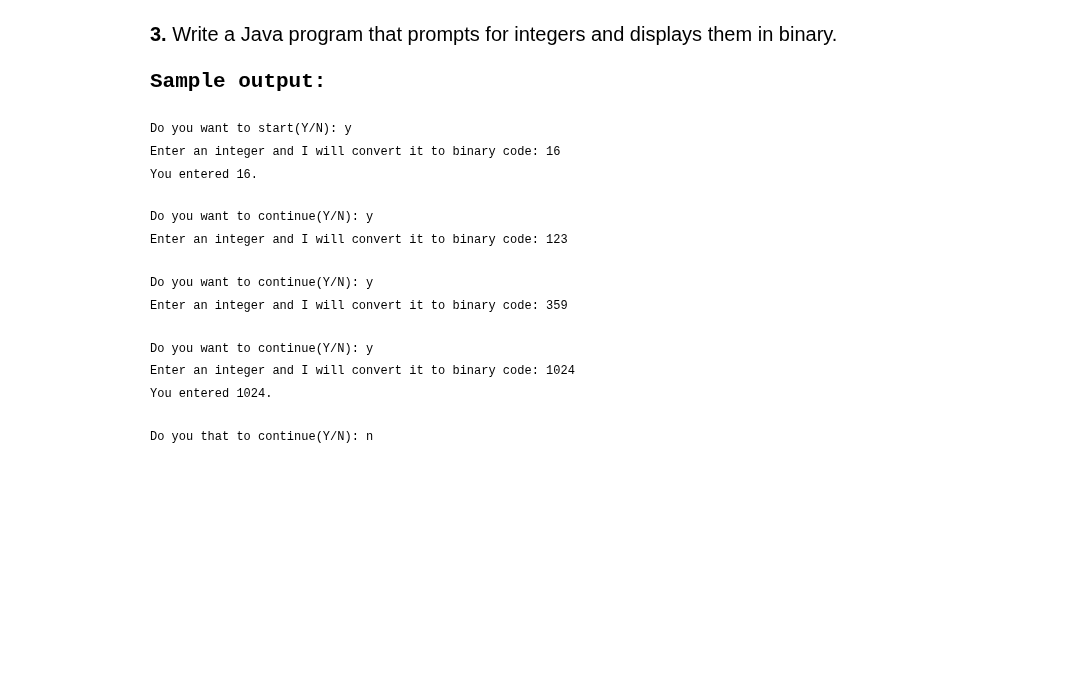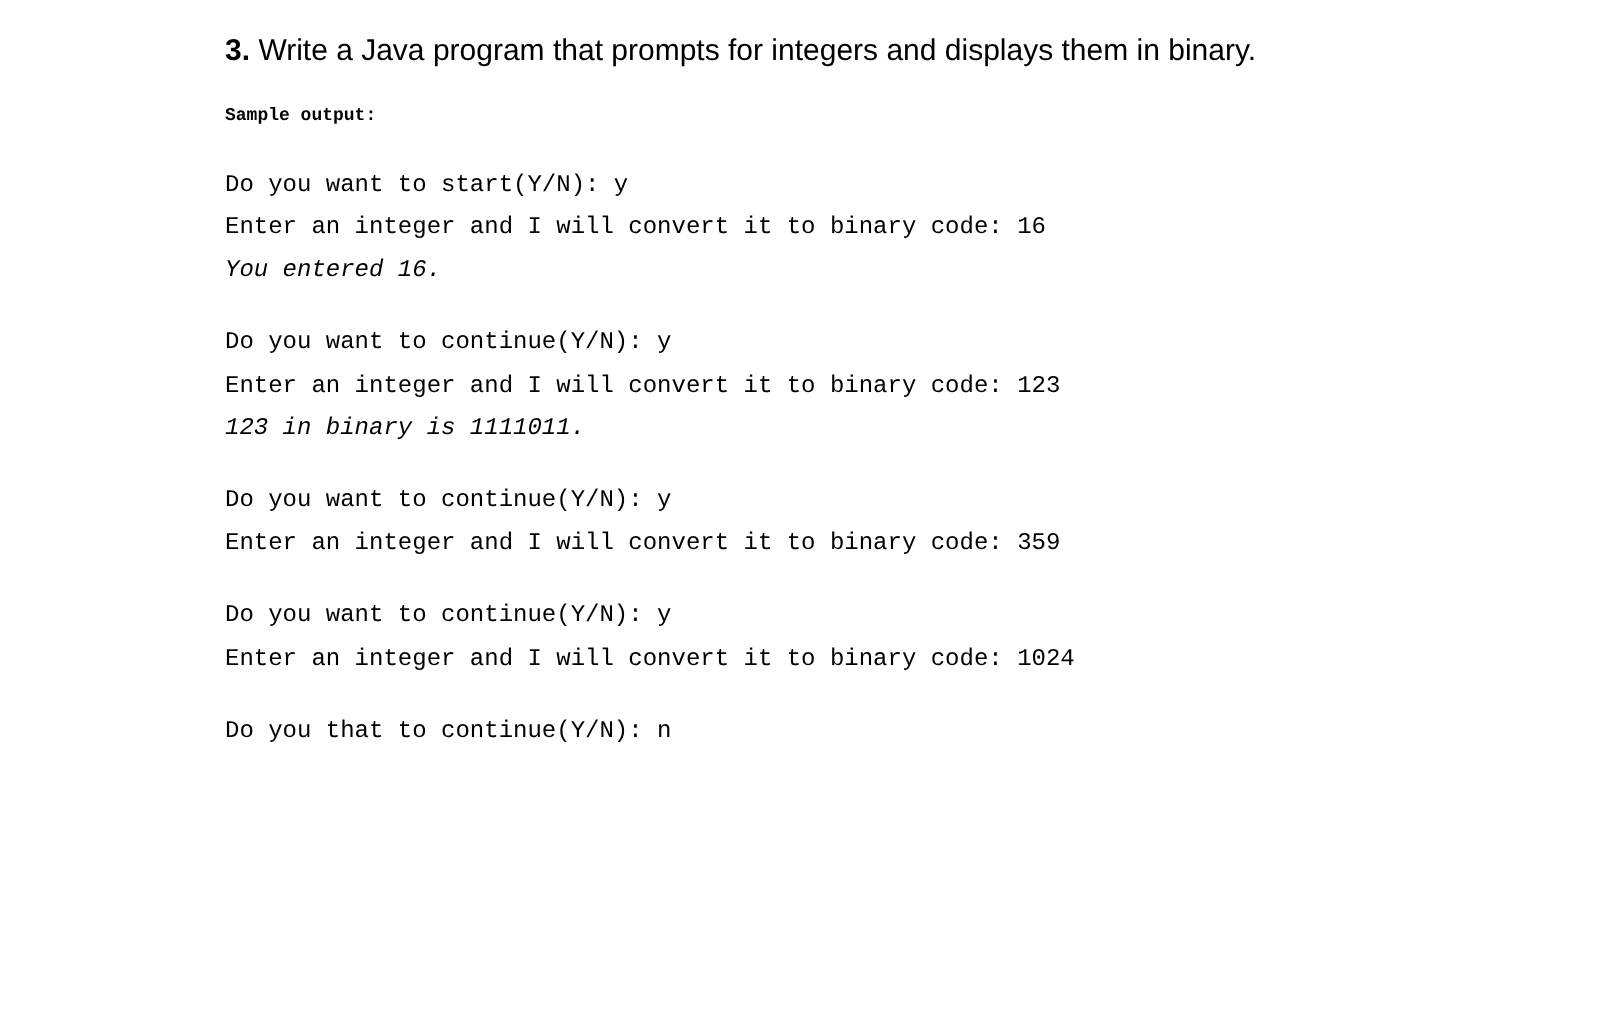--- a/index.html
+++ b/index.html
@@ -17,37 +17,36 @@
       font-size: 20px;
       line-height: 1.4;
       margin-bottom: 22px;
     }
     .question-number {
       font-weight: bold;
     }
     .sample-label {
       font-family: "Courier New", Courier, monospace;
       font-weight: bold;
-      font-size: 12px;
+      font-size: 21px;
       margin-bottom: 28px;
     }
     .output {
       font-family: "Courier New", Courier, monospace;
-      font-size: 16px;
+      font-size: 12px;
       line-height: 1.4;
     }
     .block {
       margin-bottom: 26px;
     }
     .line {
       margin-bottom: 6px;
     }
     .tight {
       margin-bottom: 0;
-      font-style: italic;
     }
   </style>
 </head>
 <body>
 
 <div class="content">
 
   <div class="question">
     <span class="question-number">3.</span>
     <span>Write a Java program that prompts for integers and displays them in binary.</span>
@@ -59,30 +58,30 @@
 
     <div class="block">
       <div class="line">Do you want to start(Y/N): y</div>
       <div class="line">Enter an integer and I will convert it to binary code: 16</div>
       <div class="line tight">You entered 16.</div>
     </div>
 
     <div class="block">
       <div class="line">Do you want to continue(Y/N): y</div>
       <div class="line">Enter an integer and I will convert it to binary code: 123</div>
-      <div class="line tight">123 in binary is 1111011.</div>
     </div>
 
     <div class="block">
       <div class="line">Do you want to continue(Y/N): y</div>
       <div class="line">Enter an integer and I will convert it to binary code: 359</div>
     </div>
 
     <div class="block">
       <div class="line">Do you want to continue(Y/N): y</div>
       <div class="line">Enter an integer and I will convert it to binary code: 1024</div>
+      <div class="line tight">You entered 1024.</div>
     </div>
 
     <div class="line">Do you that to continue(Y/N): n</div>
 
   </div>
 
 </div>
 
 </body></html>

